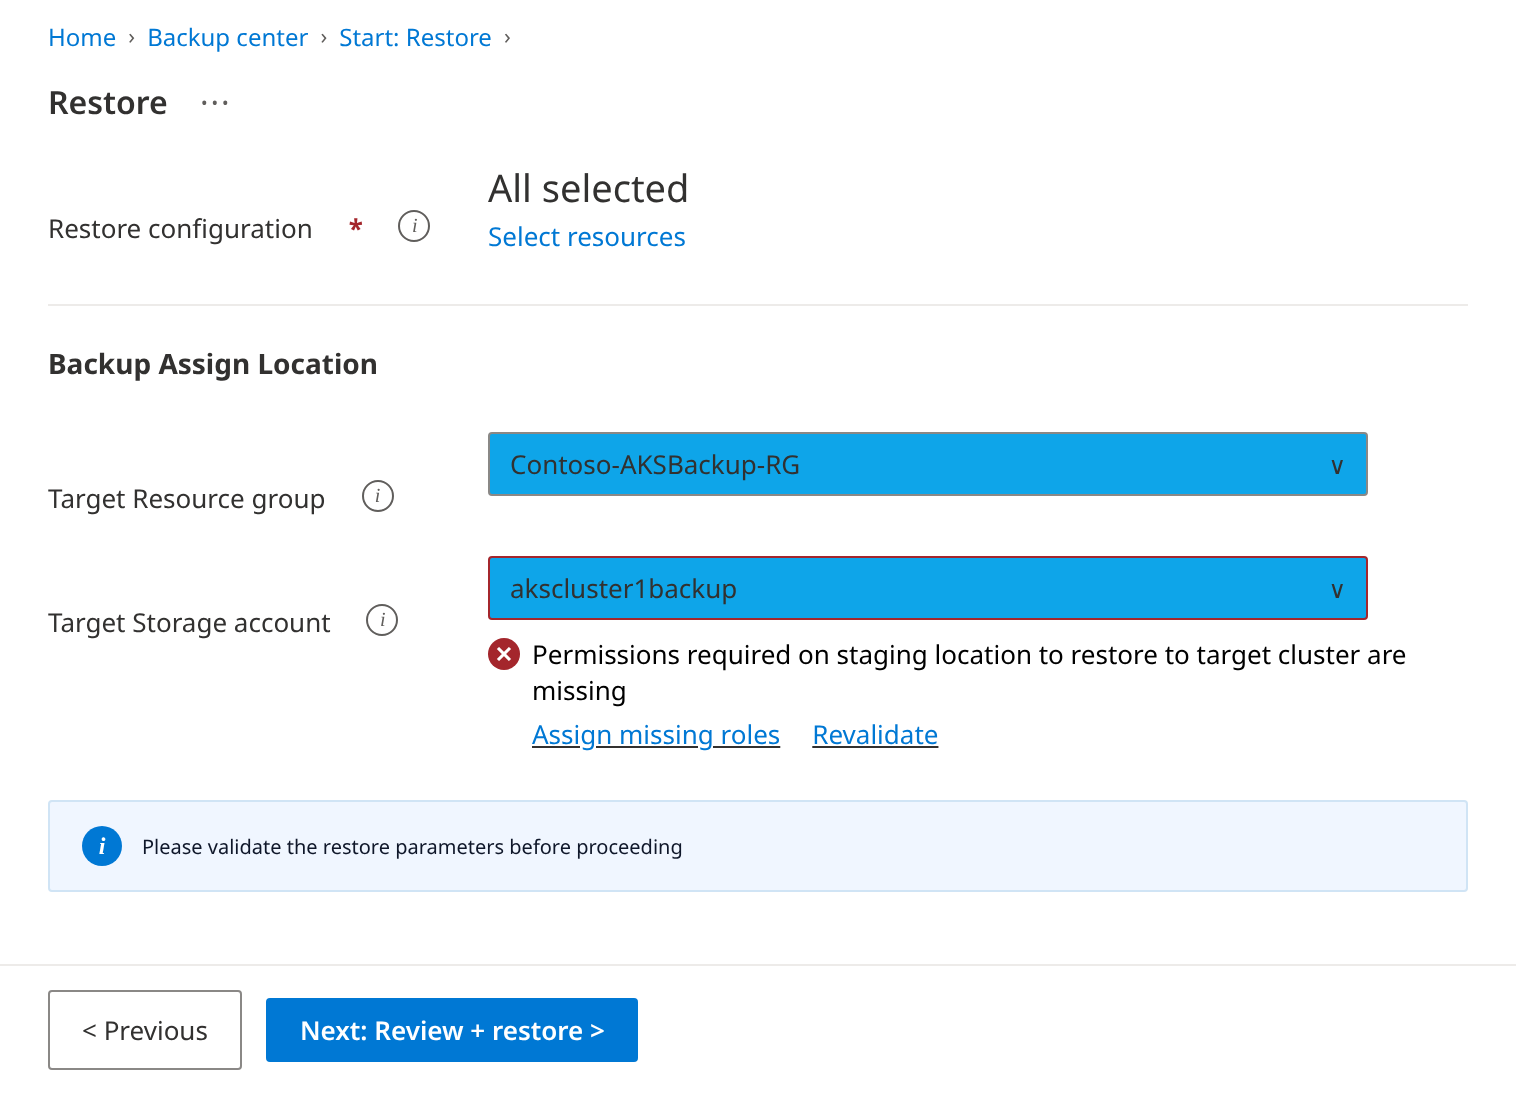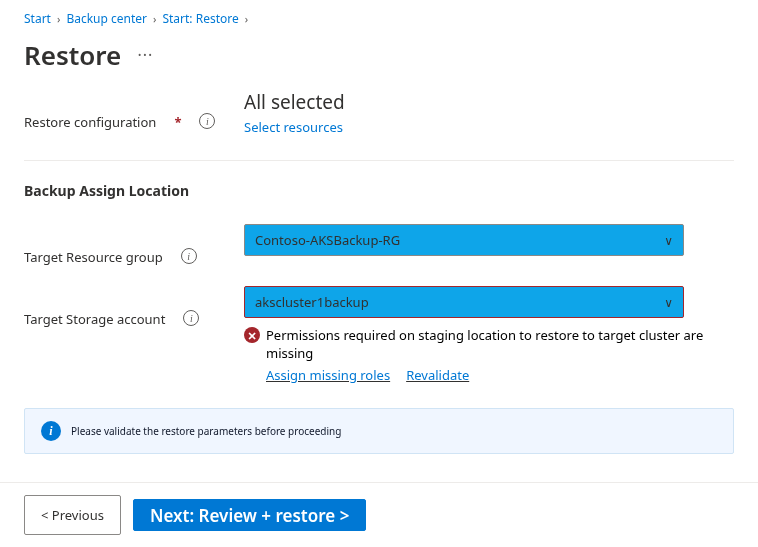--- a/index.html
+++ b/index.html
@@ -31,21 +31,21 @@
     }
     .breadcrumb-sep { color: #605e5c; font-size: 11px; }
 
     .page-header {
       display: flex;
       align-items: center;
       gap: 10px;
       padding: 4px 24px 16px;
     }
     .page-title {
-      font-size: 26px;
+      font-size: 16px;
       font-weight: 600;
       color: #323130;
     }
     .ellipsis-btn {
       display: flex;
       align-items: center;
       justify-content: center;
       width: 28px;
       height: 28px;
       border-radius: 2px;
@@ -248,37 +248,37 @@
     .btn-primary {
       display: flex;
       align-items: center;
       justify-content: center;
       height: 32px;
       padding: 0 16px;
       border: 1px solid #0078d4;
       border-radius: 2px;
       background: #0078d4;
       color: #fff;
-      font-size: 17px;
+      font-size: 13px;
       cursor: pointer;
       font-family: inherit;
       font-weight: 600;
     }
 
     .divider {
       height: 1px;
       background: #edebe9;
       margin-bottom: 20px;
     }
   </style>
 </head>
 <body>
 
 <div class="breadcrumb">
-  <a>Start</a>
+  <a>Home</a>
   <span class="breadcrumb-sep">›</span>
   <a>Backup center</a>
   <span class="breadcrumb-sep">›</span>
   <a>Start: Restore</a>
   <span class="breadcrumb-sep">›</span>
 </div>
 
 <div class="page-header">
   <h1 class="page-title">Restore</h1>
   <div class="ellipsis-btn">···</div>

